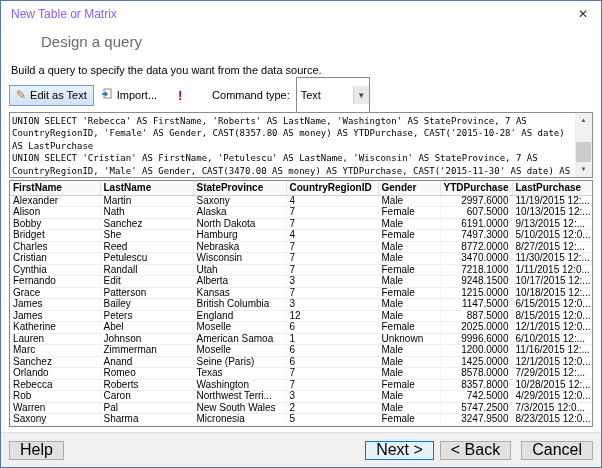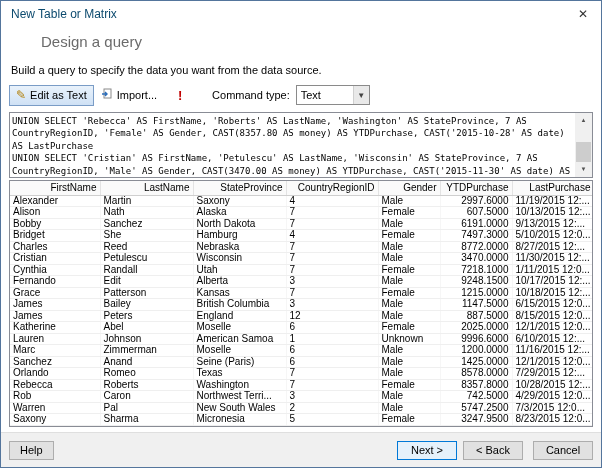--- a/index.html
+++ b/index.html
@@ -4,68 +4,68 @@
 <style>
   * { margin:0; padding:0; box-sizing:border-box; }
   html,body { width:602px; height:468px; }
   body { font-family:"Liberation Sans", sans-serif; background:#fff; color:#000; }
 
   .window { width:602px; height:468px; border:1px solid #54759c; background:#fff;
             display:flex; flex-direction:column; overflow:hidden; }
 
   
   .titlebar { height:24px; display:flex; align-items:flex-start; padding:6px 8px 0 10px; }
-  .title { color:#0c4a6e; font-size:12px; }
+  .title { color:#8b5cf6; font-size:12px; }
   .close-btn { margin-left:auto; width:20px; height:16px; text-align:center; line-height:14px;
                color:#333; font-size:12px; cursor:default; }
 
   
   .step-title { color:#6b6b6b; font-size:15px; margin:8px 0 0 40px; }
   .instruction { font-size:11px; margin:14px 0 0 10px; }
 
   
   .toolbar { display:flex; align-items:center; margin:8px 8px 4px 8px; height:22px; font-size:11px; }
   .tb-btn { display:flex; align-items:center; gap:4px; padding:2px 6px; height:21px;
             border:1px solid transparent; white-space:nowrap; }
   .tb-btn.active { background:linear-gradient(#e9f2fb,#cfe1f5); border:1px solid #7a9cc6; }
   .pencil-ico { color:#b07c00; font-size:12px; line-height:12px; }
   .run-btn { margin-left:6px; width:20px; height:21px; display:flex; align-items:center; justify-content:center; }
   .run-ico { color:#c00000; font-weight:bold; font-size:13px; }
   .cmdtype-label { margin-left:22px; }
-  .dropdown { margin-left:6px; width:74px; height:20px; border:1px solid #8a8a8a; background:#fff;
+  .dropdown { margin-left:6px; width:74px; height:36px; border:1px solid #8a8a8a; background:#fff;
               display:flex; align-items:center; font-size:11px; }
   .dropdown .val { flex:1; padding-left:4px; }
   .dd-arrow { width:16px; height:18px; background:#e9e9e9; border-left:1px solid #cfcfcf;
               display:flex; align-items:center; justify-content:center; font-size:8px; color:#444; }
 
   
   .query-box { margin:2px 8px 0 8px; height:66px; border:1px solid #898c95; display:flex; background:#fff; }
   .query-text { flex:1; overflow:hidden; font-family:"DejaVu Sans Mono", monospace;
                 font-size:9px; line-height:12.4px; padding:2px 2px; white-space:pre; }
   .scrollbar { width:17px; background:#f0f0f0; display:flex; flex-direction:column; }
   .sb-arrow { height:15px; font-size:6px; color:#515151; text-align:center; line-height:15px; }
   .sb-track { flex:1; position:relative; }
   .sb-thumb { position:absolute; bottom:0; left:1px; right:1px; height:20px; background:#cdcdcd; }
 
   
   .grid-box { margin:2px 8px 0 8px; height:247px; border:1px solid #898c95; overflow:hidden; background:#fff; }
   table { border-collapse:collapse; table-layout:fixed; width:100%; }
-  th { font-weight:400; text-align:right; font-size:10px; padding:1px 3px; height:14px;
+  th { font-weight:700; text-align:left; font-size:10px; padding:1px 3px; height:14px;
        background:#fafafa; border-right:1px solid #e3e3e3; border-bottom:1px solid #cfcfcf;
        white-space:nowrap; overflow:hidden; }
   td { font-size:10px; line-height:10.5px; height:10.5px; padding:0 3px;
        border-bottom:1px solid #efefef; border-right:1px solid #f6f6f6;
        white-space:nowrap; overflow:hidden; }
   .col0{width:90px}.col1{width:93px}.col2{width:93px}.col3{width:92px}.col4{width:62px}.col5{width:72px}.col6{width:82px}
   td.col5 { text-align:right; }
 
   
   .footer { margin-top:auto; height:35px; background:#f0f0f0; border-top:1px solid #dfdfdf;
             display:flex; align-items:center; padding:0 8px; }
-  .btn { height:19px; min-width:60px; padding:0 10px; font-size:11px; font-family:"Liberation Sans",sans-serif;
+  .btn { height:19px; min-width:60px; padding:0 10px; font-size:16px; font-family:"Liberation Sans",sans-serif;
          background:#e1e1e1; border:1px solid #adadad; display:flex; align-items:center; justify-content:center; }
   .btn-help { min-width:44px; }
   .btn-right { margin-left:6px; }
   .btn-spacer { margin-left:auto; }
   .btn-default { background:#e5f1fb; border:1px solid #0078d7; }
   .gap { margin-left:10px; }
 </style>
 </head>
 <body>
 

